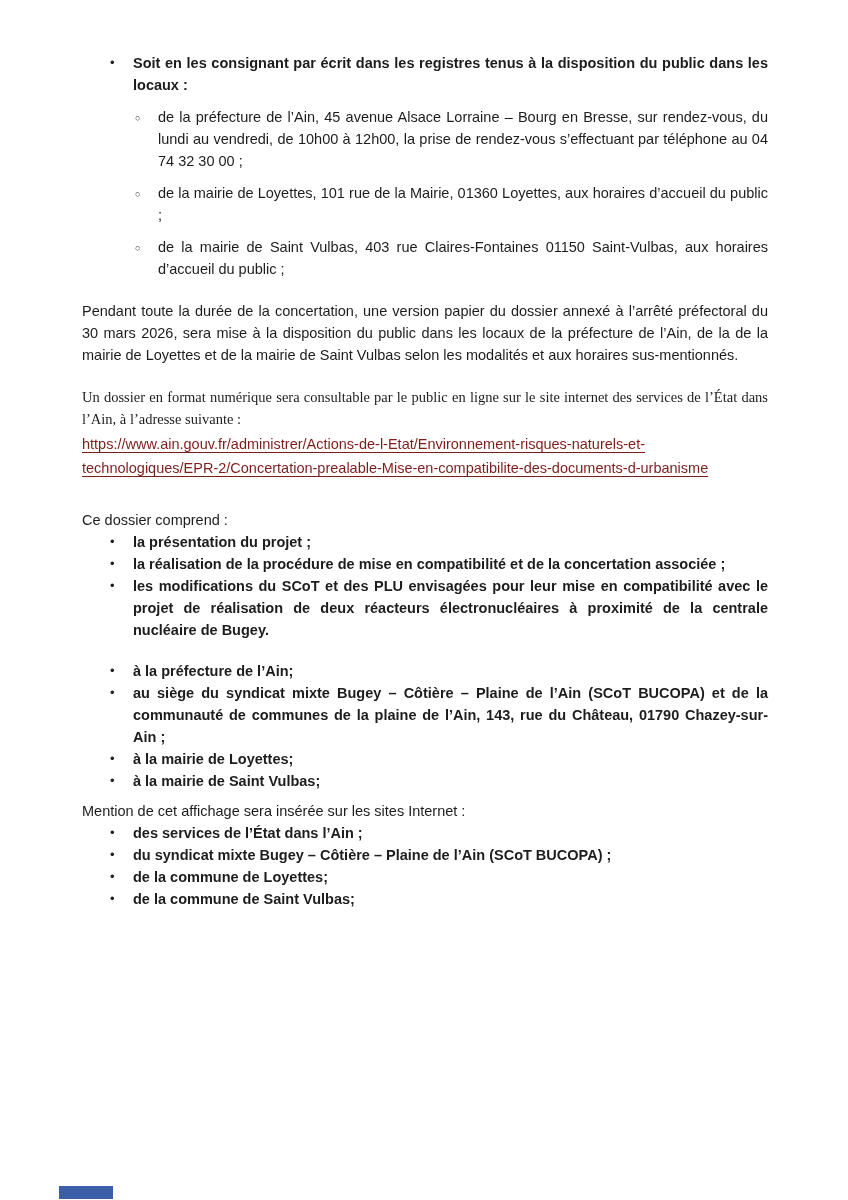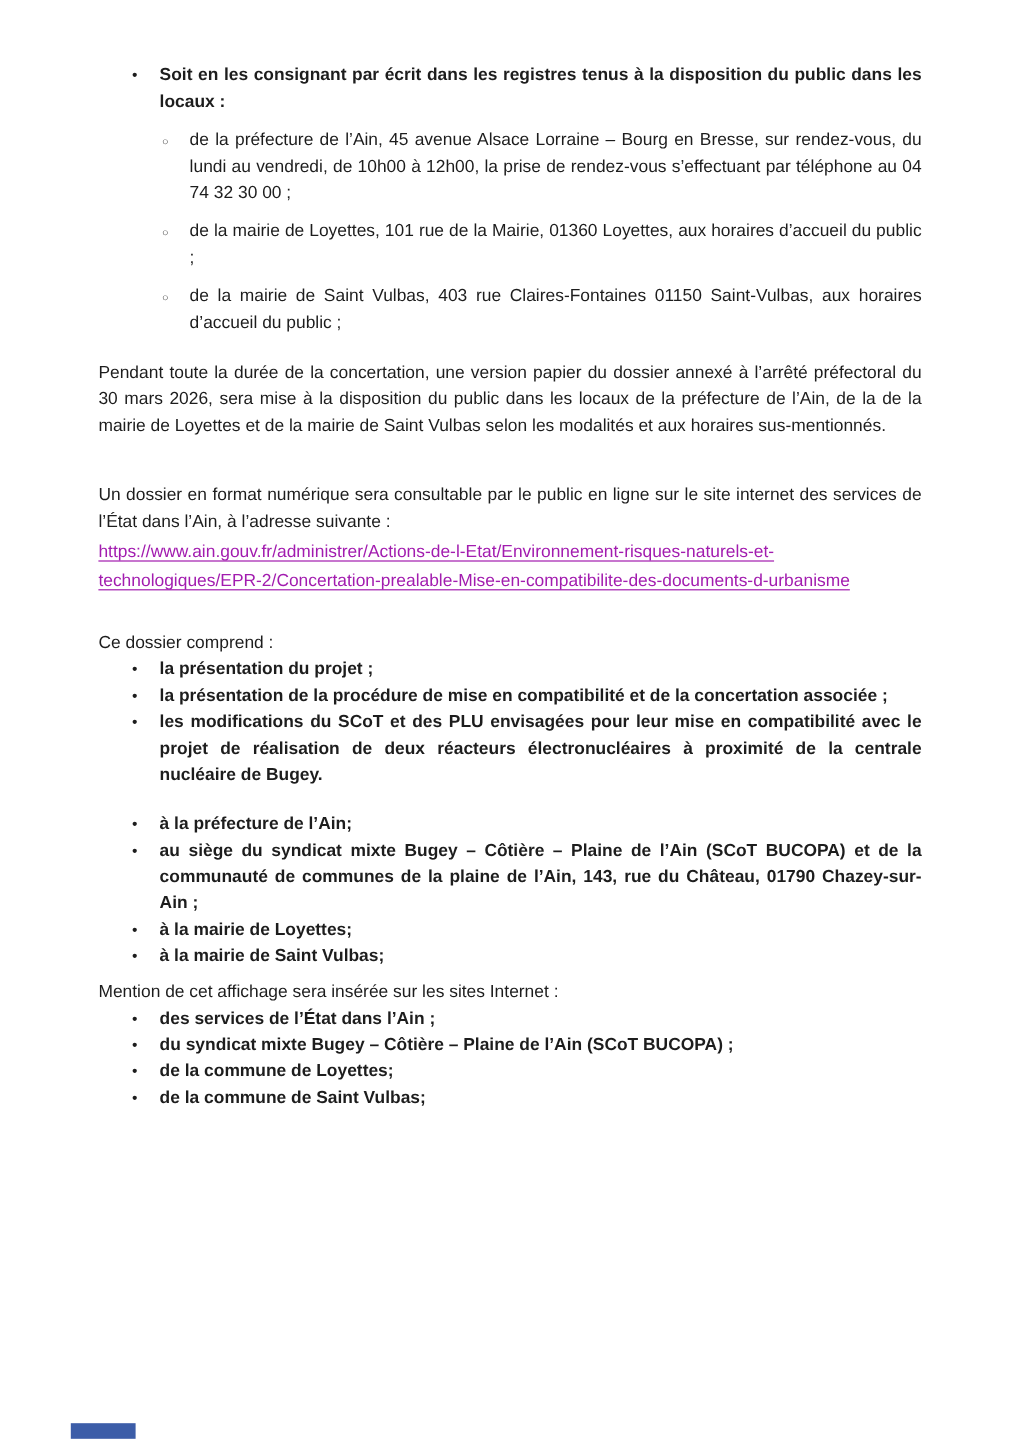--- a/index.html
+++ b/index.html
@@ -38,26 +38,26 @@
   .li2 > .m2 {
     flex: 0 0 23px; margin-left: 53px;
     font-size: 9px; line-height: 22px; padding-top: 1px;
     color: #2a2a2a;
   }
   .li2 > .t { flex: 1 1 auto; text-align: justify; }
 
   .sublist { margin-top: 10px; }
 
   .para-1 { margin-top: 20px; }
-  .para-2 { margin-top: 36px; }
+  .para-2 { margin-top: 20px; font-family: Liberation Serif, serif; }
 
   .url-link {
     display: block;
     margin-top: 2px;
-    color: #a21caf;
+    color: #7f1d1d;
     text-decoration: underline;
     text-underline-offset: 3px;
   }
   .url-link span { display: block; line-height: 24px; }
 
   .sec { margin-top: 29px; }
   .sec-tight-list .li1 { margin-top: 0; }
   .sec-copy { margin-top: 19px; }
   .sec-mention { margin-top: 8px; }
 
@@ -103,21 +103,21 @@
     </a>
 
     <div class="sec sec-tight-list">
       <p>Ce dossier comprend :</p>
       <div class="li1">
         <span class="m1">•</span>
         <div class="t">la présentation du projet ;</div>
       </div>
       <div class="li1">
         <span class="m1">•</span>
-        <div class="t">la présentation de la procédure de mise en compatibilité et de la concertation associée ;</div>
+        <div class="t">la réalisation de la procédure de mise en compatibilité et de la concertation associée ;</div>
       </div>
       <div class="li1">
         <span class="m1">•</span>
         <div class="t">les modifications du SCoT et des PLU envisagées pour leur mise en compatibilité avec le projet de réalisation de deux réacteurs électronucléaires à proximité de la centrale nucléaire de Bugey.</div>
       </div>
     </div>
 
     <div class="sec sec-copy sec-tight-list">
       <div class="li1">
         <span class="m1">•</span>

